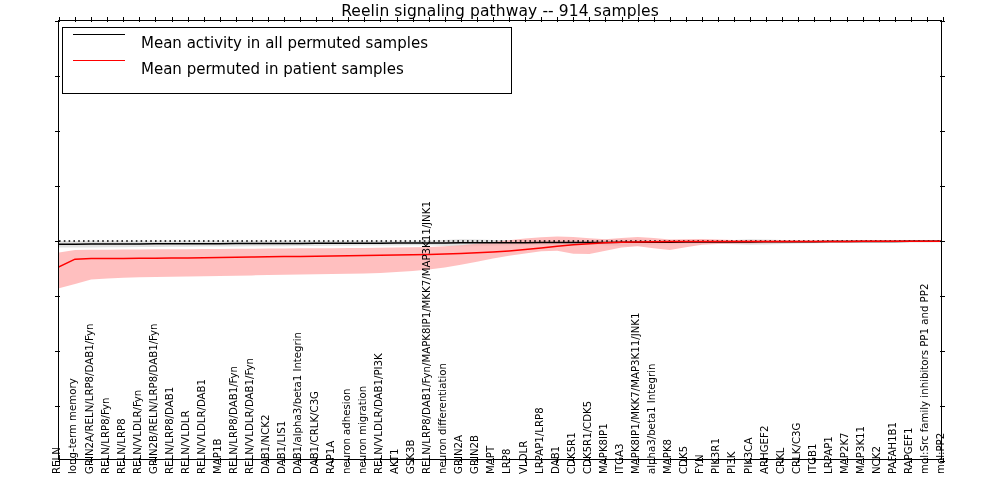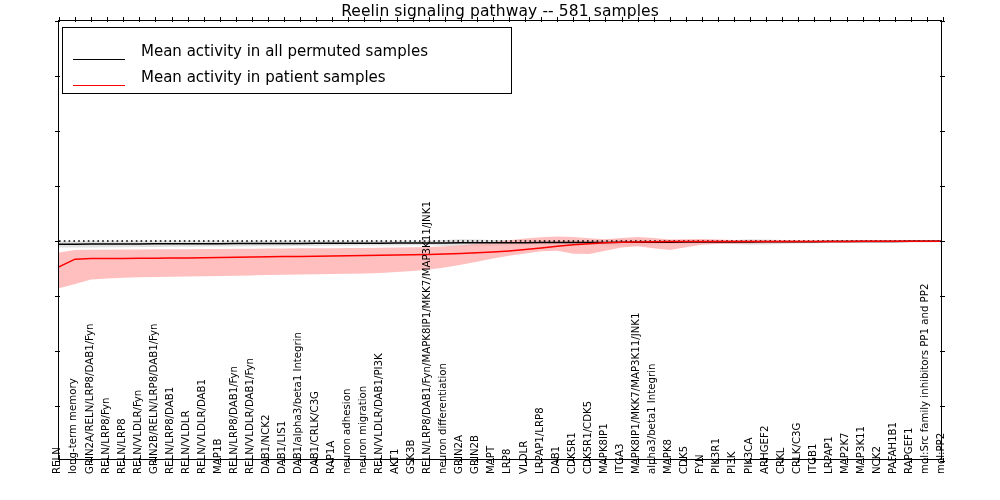--- a/index.html
+++ b/index.html
@@ -35,31 +35,31 @@
     font-size:12.5px;color:#000;
   }
 
   
   #legend{
     position:absolute;left:62px;top:27px;
     border:1.1px solid #000;background:#fff;
     padding:6px 12px 7px 10px;box-sizing:border-box;
     width:450px;
   }
-  .lgrow{display:flex;align-items:flex-end;height:26px;}
+  .lgrow{display:flex;align-items:flex-start;height:26px;}
   .lgline{width:52px;height:0;border-top:1.6px solid #000;margin-right:16px;flex:none;}
   .lgline.red{border-top-color:#ff0000;}
   .lgtext{font-size:15px;color:#000;white-space:nowrap;}
 </style>
 </head>
 <body>
 
 <div id="fig">
 
-  <div id="title">Reelin signaling pathway -- 581 samples</div>
+  <div id="title">Reelin signaling pathway -- 914 samples</div>
 
   <div id="plot">
     <div id="clip">
       <svg id="svg" width="884" height="440">
           <path d="M0.00 220.00 L16.07 219.89 L32.15 219.78 L48.22 219.78 L64.29 219.78 L80.36 219.78 L96.44 219.78 L112.51 219.78 L128.58 219.78 L144.65 219.78 L160.73 219.78 L176.80 219.78 L192.87 219.78 L208.95 219.78 L225.02 219.78 L241.09 219.78 L257.16 219.78 L273.24 219.78 L289.31 219.78 L305.38 219.78 L321.45 219.78 L337.53 219.78 L353.60 219.78 L369.67 219.78 L385.75 218.90 L401.82 218.35 L417.89 218.62 L433.96 218.90 L450.04 219.18 L466.11 219.34 L482.18 219.45 L498.25 219.45 L514.33 219.45 L530.40 219.45 L546.47 218.62 L562.55 218.07 L578.62 218.35 L594.69 218.90 L610.76 219.18 L626.84 219.34 L642.91 219.45 L658.98 219.45 L675.05 218.90 L691.13 218.35 L707.20 218.62 L723.27 219.01 L739.35 219.34 L755.42 219.45 L771.49 219.45 L787.56 219.45 L803.64 219.45 L819.71 219.45 L835.78 219.45 L851.85 219.45 L867.93 219.45 L884.00 219.45 L884.00 221.32 L867.93 221.43 L851.85 221.54 L835.78 221.65 L819.71 221.76 L803.64 221.87 L787.56 221.98 L771.49 222.09 L755.42 222.20 L739.35 222.47 L723.27 223.03 L707.20 223.57 L691.13 223.85 L675.05 223.30 L658.98 222.64 L642.91 222.75 L626.84 223.03 L610.76 223.30 L594.69 223.85 L578.62 224.68 L562.55 224.95 L546.47 224.40 L530.40 223.52 L514.33 223.63 L498.25 223.74 L482.18 223.85 L466.11 224.13 L450.04 224.40 L433.96 224.68 L417.89 225.23 L401.82 225.50 L385.75 224.95 L369.67 224.18 L353.60 224.29 L337.53 224.40 L321.45 224.51 L305.38 224.62 L289.31 224.73 L273.24 224.84 L257.16 224.95 L241.09 225.06 L225.02 225.17 L208.95 225.17 L192.87 225.28 L176.80 225.39 L160.73 225.50 L144.65 225.61 L128.58 225.72 L112.51 225.83 L96.44 225.94 L80.36 226.05 L64.29 226.16 L48.22 226.27 L32.15 226.38 L16.07 226.49 L0.00 226.60 Z" fill="#c8c8c8" fill-opacity="0.55" stroke="none"></path>
           <path d="M0.00 231.55 L16.07 229.07 L32.15 228.80 L48.22 228.69 L64.29 228.58 L80.36 228.47 L96.44 228.36 L112.51 228.25 L128.58 228.14 L144.65 228.03 L160.73 227.92 L176.80 227.81 L192.87 227.70 L208.95 227.59 L225.02 227.48 L241.09 227.37 L257.16 227.26 L273.24 227.15 L289.31 227.04 L305.38 226.93 L321.45 226.82 L337.53 226.60 L353.60 226.33 L369.67 225.94 L385.75 225.23 L401.82 224.13 L417.89 222.75 L433.96 221.10 L450.04 219.18 L466.11 217.53 L482.18 216.15 L498.25 215.49 L514.33 215.88 L530.40 217.25 L546.47 218.35 L562.55 216.98 L578.62 215.88 L594.69 216.98 L610.76 218.62 L626.84 218.35 L642.91 218.07 L658.98 218.46 L675.05 218.90 L691.13 219.12 L707.20 219.23 L723.27 219.34 L739.35 219.45 L755.42 219.45 L771.49 219.50 L787.56 219.50 L803.64 219.56 L819.71 219.56 L835.78 219.62 L851.85 219.62 L867.93 219.67 L884.00 219.67 L884.00 220.83 L867.93 220.88 L851.85 220.99 L835.78 221.10 L819.71 221.21 L803.64 221.32 L787.56 221.43 L771.49 221.54 L755.42 221.65 L739.35 221.76 L723.27 221.98 L707.20 222.20 L691.13 222.42 L675.05 222.64 L658.98 223.03 L642.91 223.85 L626.84 226.33 L610.76 229.07 L594.69 227.15 L578.62 225.23 L562.55 226.60 L546.47 229.63 L530.40 232.92 L514.33 232.65 L498.25 229.63 L482.18 230.18 L466.11 232.38 L450.04 234.85 L433.96 237.60 L417.89 240.63 L401.82 243.65 L385.75 246.40 L369.67 248.60 L353.60 249.97 L337.53 251.07 L321.45 251.90 L305.38 252.45 L289.31 252.72 L273.24 253.00 L257.16 253.28 L241.09 253.55 L225.02 253.83 L208.95 254.10 L192.87 254.38 L176.80 254.65 L160.73 254.92 L144.65 255.20 L128.58 255.47 L112.51 255.75 L96.44 256.02 L80.36 256.30 L64.29 256.85 L48.22 257.40 L32.15 258.50 L16.07 262.90 L0.00 267.30 Z" fill="#ffaaaa" fill-opacity="0.75" stroke="none"></path>
           <line x1="0" y1="220" x2="884" y2="220" stroke="#000" stroke-width="1.3" stroke-dasharray="1.6 3.2"></line>
           <path d="M0.00 223.30 L16.07 223.19 L32.15 223.08 L48.22 223.03 L64.29 222.97 L80.36 222.91 L96.44 222.86 L112.51 222.81 L128.58 222.75 L144.65 222.69 L160.73 222.64 L176.80 222.59 L192.87 222.53 L208.95 222.47 L225.02 222.47 L241.09 222.42 L257.16 222.37 L273.24 222.31 L289.31 222.25 L305.38 222.20 L321.45 222.15 L337.53 222.09 L353.60 222.03 L369.67 221.98 L385.75 221.93 L401.82 221.87 L417.89 221.81 L433.96 221.76 L450.04 221.71 L466.11 221.65 L482.18 221.59 L498.25 221.54 L514.33 221.49 L530.40 221.43 L546.47 221.38 L562.55 221.32 L578.62 221.27 L594.69 221.21 L610.76 221.16 L626.84 221.10 L642.91 221.05 L658.98 220.99 L675.05 220.94 L691.13 220.88 L707.20 220.83 L723.27 220.77 L739.35 220.72 L755.42 220.66 L771.49 220.61 L787.56 220.55 L803.64 220.50 L819.71 220.44 L835.78 220.39 L851.85 220.33 L867.93 220.28 L884.00 220.22 " fill="none" stroke="#000000" stroke-width="1.5" stroke-linejoin="round" stroke-linecap="round"></path>
           <path d="M0.00 245.85 L16.07 238.15 L32.15 237.60 L48.22 237.49 L64.29 237.38 L80.36 237.27 L96.44 237.16 L112.51 237.05 L128.58 236.94 L144.65 236.78 L160.73 236.50 L176.80 236.28 L192.87 236.06 L208.95 235.84 L225.02 235.62 L241.09 235.40 L257.16 235.18 L273.24 234.96 L289.31 234.74 L305.38 234.52 L321.45 234.30 L337.53 234.03 L353.60 233.75 L369.67 233.47 L385.75 233.09 L401.82 232.54 L417.89 231.82 L433.96 231.00 L450.04 229.90 L466.11 228.52 L482.18 226.88 L498.25 225.23 L514.33 223.74 L530.40 222.64 L546.47 221.76 L562.55 221.21 L578.62 220.88 L594.69 220.66 L610.76 220.55 L626.84 220.50 L642.91 220.44 L658.98 220.44 L675.05 220.44 L691.13 220.44 L707.20 220.44 L723.27 220.44 L739.35 220.44 L755.42 220.44 L771.49 220.39 L787.56 220.39 L803.64 220.33 L819.71 220.33 L835.78 220.28 L851.85 220.28 L867.93 220.22 L884.00 220.22 " fill="none" stroke="#ff0000" stroke-width="1.5" stroke-linejoin="round" stroke-linecap="round"></path>
         </svg>
@@ -198,21 +198,21 @@
     </div>
 
 
   <div id="legend">
     <div class="lgrow">
       <span class="lgline"></span>
       <span class="lgtext">Mean activity in all permuted samples</span>
     </div>
     <div class="lgrow">
       <span class="lgline red"></span>
-      <span class="lgtext">Mean activity in patient samples</span>
+      <span class="lgtext">Mean permuted in patient samples</span>
     </div>
   </div>
 
 <div class="xlab" style="left: 62.4px; top: 463px;">RELN</div>
     <div class="xlab" style="left: 78.4727px; top: 463px;">long-term memory</div>
     <div class="xlab" style="left: 94.5455px; top: 463px;">GRIN2A/RELN/LRP8/DAB1/Fyn</div>
     <div class="xlab" style="left: 110.618px; top: 463px;">RELN/LRP8/Fyn</div>
     <div class="xlab" style="left: 126.691px; top: 463px;">RELN/LRP8</div>
     <div class="xlab" style="left: 142.764px; top: 463px;">RELN/VLDLR/Fyn</div>
     <div class="xlab" style="left: 158.836px; top: 463px;">GRIN2B/RELN/LRP8/DAB1/Fyn</div>

